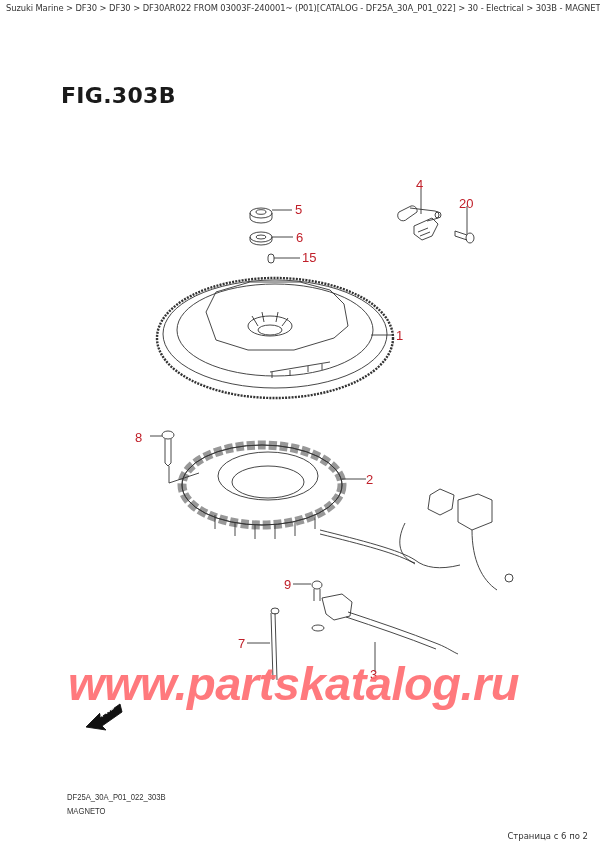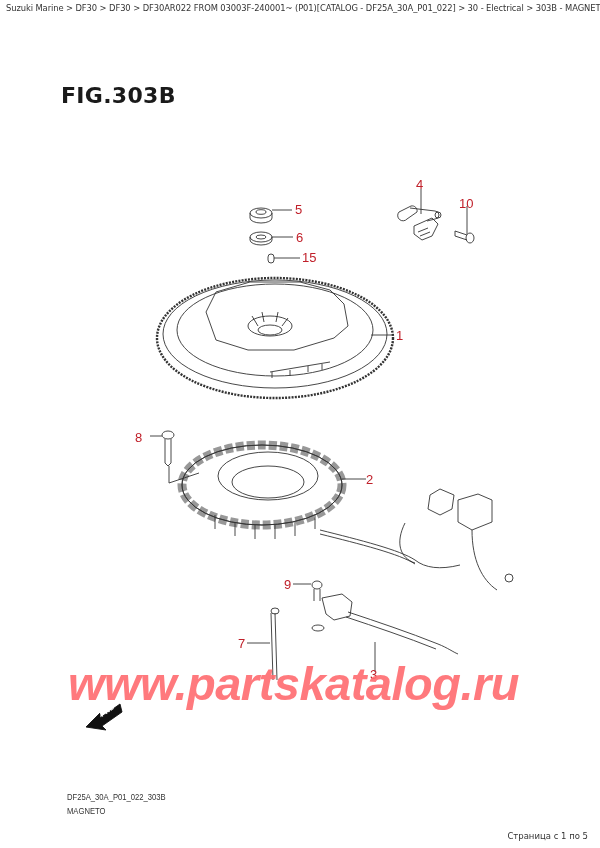--- a/index.html
+++ b/index.html
@@ -113,30 +113,30 @@
     <path d="M271 613 l2 67 M275 613 l2 67"></path>
   </g>
   <line x1="247" y1="643" x2="270" y2="643"></line>
 
   <g>
     <path d="M86 727 l14 -14 l0 5 l20 -14 l2 8 l-20 14 l4 4 z" fill="#111" stroke="#111"></path>
   </g>
 </svg>
 
 <span class="callout" style="left:416px;top:177px">4</span>
-<span class="callout" style="left:459px;top:196px">10</span>
+<span class="callout" style="left:459px;top:196px">20</span>
 <span class="callout" style="left:295px;top:202px">5</span>
 <span class="callout" style="left:296px;top:230px">6</span>
 <span class="callout" style="left:302px;top:250px">15</span>
 <span class="callout" style="left:396px;top:328px">1</span>
 <span class="callout" style="left:135px;top:430px">8</span>
 <span class="callout" style="left:366px;top:472px">2</span>
 <span class="callout" style="left:284px;top:577px">9</span>
 <span class="callout" style="left:238px;top:636px">7</span>
 <span class="callout" style="left:370px;top:667px">3</span>
 
 <div class="watermark">www.partskatalog.ru</div>
 
 <div style="position:absolute;left:99px;top:707px;font-family:'Liberation Sans',sans-serif;font-size:7px;font-weight:bold;color:#fff;transform:rotate(-35deg);">FWD</div>
 
 <div class="code">DF25A_30A_P01_022_303B</div>
 <div class="name">MAGNETO</div>
-<div class="pager">Страница с 1 по 5</div>
+<div class="pager">Страница с 6 по 2</div>
 
 </body></html>

